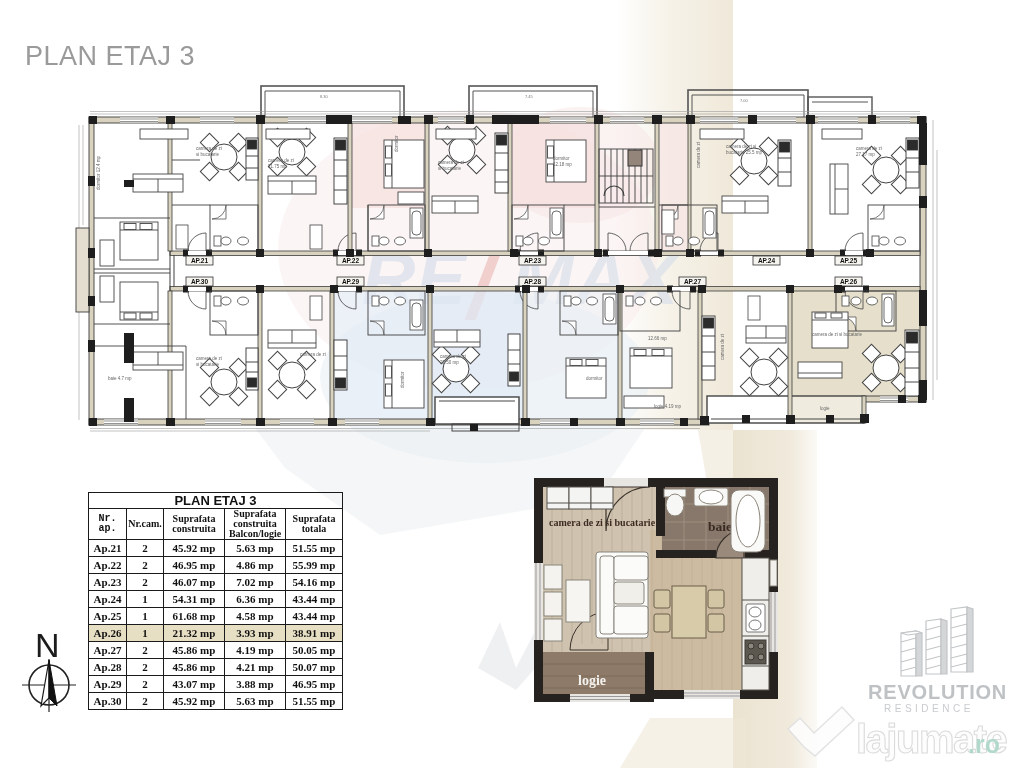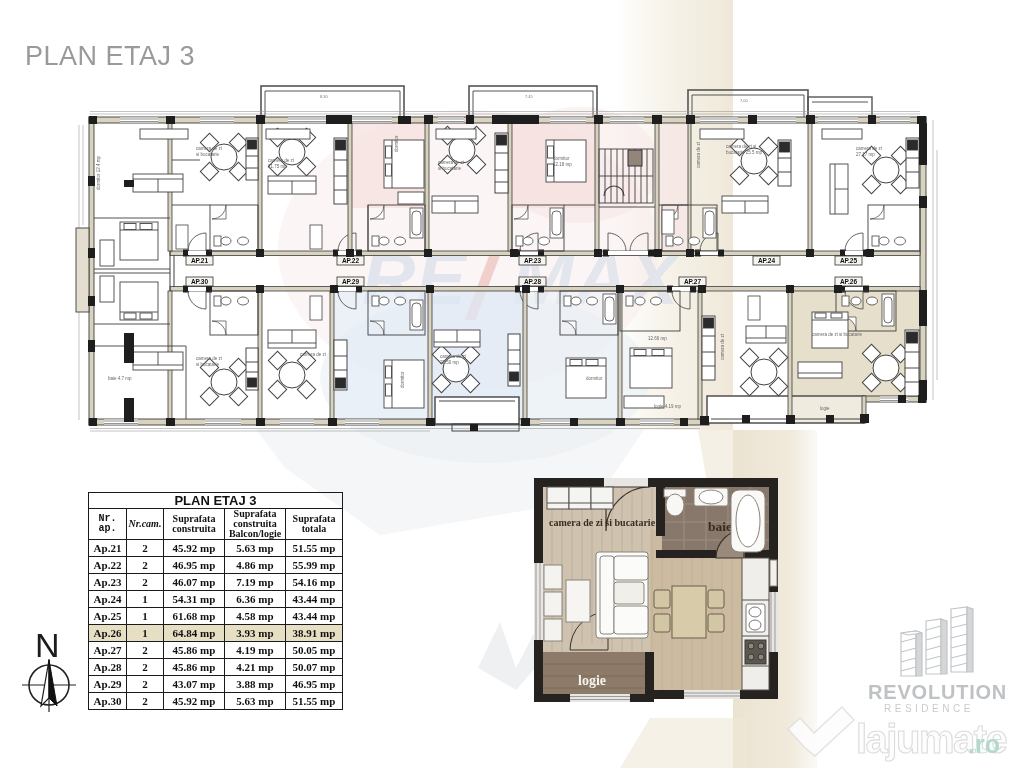--- a/index.html
+++ b/index.html
@@ -1271,21 +1271,21 @@
 
 <div id="title">PLAN ETAJ 3</div>
 
 <table id="aptable">
 <tbody>
         <tr>
           <td colspan="5" class="t">PLAN ETAJ 3</td>
         </tr>
 <tr>
  <td class="h" style="width:37px;font-family:Liberation Mono, monospace;">Nr. ap.</td>
- <td class="h" style="width:36px;font-style:italic;">Nr.cam.</td>
+ <td class="h" style="width:36px;">Nr.cam.</td>
  <td class="h" style="width:60px;">Suprafata<br>construita</td>
  <td class="h" style="width:60px;">Suprafata<br>construita<br>Balcon/logie</td>
  <td class="h" style="width:56px;">Suprafata<br>totala</td>
 </tr>
 <tr>
           <td class="d">Ap.21</td>
           <td class="d">2</td>
           <td class="d">45.92 mp</td>
           <td class="d">5.63 mp</td>
           <td class="d">51.55 mp</td>
@@ -1294,41 +1294,41 @@
           <td class="d">Ap.22</td>
           <td class="d">2</td>
           <td class="d">46.95 mp</td>
           <td class="d">4.86 mp</td>
           <td class="d">55.99 mp</td>
         </tr>
 <tr>
           <td class="d">Ap.23</td>
           <td class="d">2</td>
           <td class="d">46.07 mp</td>
-          <td class="d">7.19 mp</td>
+          <td class="d">7.02 mp</td>
           <td class="d">54.16 mp</td>
         </tr>
 <tr>
           <td class="d">Ap.24</td>
           <td class="d">1</td>
           <td class="d">54.31 mp</td>
           <td class="d">6.36 mp</td>
           <td class="d">43.44 mp</td>
         </tr>
 <tr>
           <td class="d">Ap.25</td>
           <td class="d">1</td>
           <td class="d">61.68 mp</td>
           <td class="d">4.58 mp</td>
           <td class="d">43.44 mp</td>
         </tr>
 <tr class="hl">
           <td class="d">Ap.26</td>
           <td class="d">1</td>
-          <td class="d">64.84 mp</td>
+          <td class="d">21.32 mp</td>
           <td class="d">3.93 mp</td>
           <td class="d">38.91 mp</td>
         </tr>
 <tr>
           <td class="d">Ap.27</td>
           <td class="d">2</td>
           <td class="d">45.86 mp</td>
           <td class="d">4.19 mp</td>
           <td class="d">50.05 mp</td>
         </tr>

